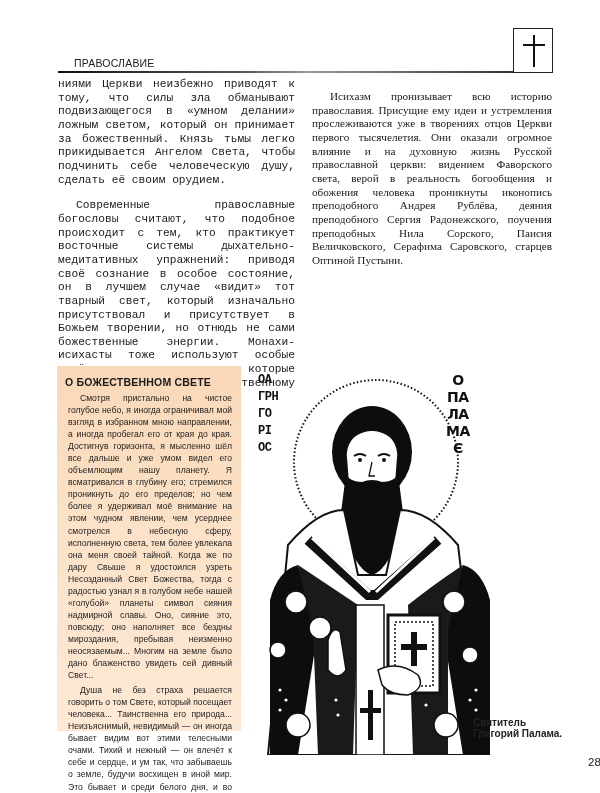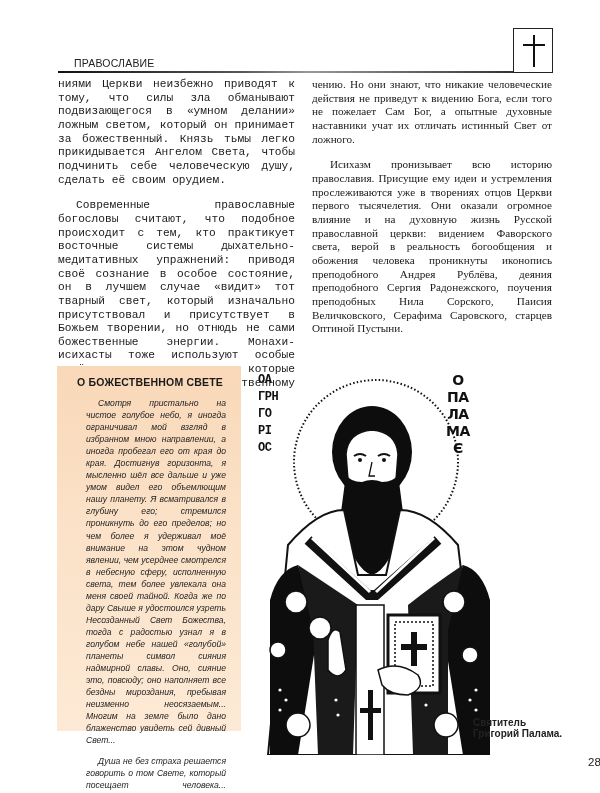--- a/index.html
+++ b/index.html
@@ -16,26 +16,26 @@
   .cross-box .h { position:absolute; left:9px; top:15px; width:22px; height:1.6px; background:#111; }
 
   .col { position:absolute; font-size:11.2px; line-height:13.65px; text-align:justify; hyphens:manual; }
   .col p { margin:0; }
   .col p.indent { text-indent:18px;margin-top:12px; }
   .col-left { left:58px; top:78px; width:237px;font-family:Liberation Mono, monospace; }
   .col-right { left:312px; top:78px; width:240px; }
 
   .sidebar { position:absolute; left:57px; top:366px; width:184px; height:365px;
              background:linear-gradient(to bottom, #f9d8b8 0%, #fbe2c8 45%, #fde9d5 100%);
-             box-sizing:border-box; padding:10px 6px 0 20px; }
+             box-sizing:border-box; padding:10px 6px 0 8px; }
   .sidebar .title { font-family:"Liberation Sans", sans-serif; font-weight:bold; font-size:10.5px;
                     color:#1a1a1a; margin:0 0 4px 0; letter-spacing:0.2px; }
   .sidebar .body { font-family:"Liberation Sans", sans-serif; font-size:8.6px; line-height:12.05px;
                    text-align:justify; color:#1d1d1d; }
-  .sidebar .body p { margin:9px;font-style:italic; }
+  .sidebar .body p { margin:3px; }
   .sidebar .body p.indent { text-indent:12px; }
   .sidebar .attribution { font-family:"Liberation Sans", sans-serif; font-style:italic; font-size:8.8px;
                           text-align:right; margin-top:9px; color:#1d1d1d; }
 
   .icon-figure { position:absolute; left:258px; top:370px; width:245px; height:385px; }
   .caption { position:absolute; left:473px; top:717px; font-family:"Liberation Sans", sans-serif;
              font-weight:bold; font-size:10px; line-height:11px; color:#222; width:90px; }
   .page-number { position:absolute; left:552px; top:756px; font-family:"Liberation Sans", sans-serif;
                  font-size:11.5px; color:#222;margin-left:36px; }
 </style>
@@ -47,21 +47,20 @@
 <div class="cross-box">
   <div class="v"></div>
   <div class="h"></div>
 </div>
 
 <div class="col col-left">
   <p>ниями Церкви неизбежно приводят к тому, что силы зла обманывают подвизающегося в «умном делании» ложным светом, который он принимает за божественный. Князь тьмы легко прикидывается Ангелом Света, чтобы подчинить себе человеческую душу, сделать её своим орудием.</p>
   <p class="indent">Современные православные богословы считают, что подобное происходит с тем, кто практикует восточные системы дыхательно-медитативных упражнений: приводя своё сознание в особое состояние, он в лучшем случае «видит» тот тварный свет, который изначально присутствовал и присутствует в Божьем творении, но отнюдь не сами божественные энергии. Монахи-исихасты тоже используют особые приёмы дыхания и позы, которые способствуют молитвенному сосредото-</p>
 </div>
 <div class="col col-right">
-  <p>чению. Но они знают, что никакие человеческие действия не приведут к видению Бога, если того не пожелает Сам Бог, а опытные духовные наставники учат их отличать истинный Свет от ложного.</p>
   <p class="indent">Исихазм пронизывает всю историю православия. Присущие ему идеи и устремления прослеживаются уже в творениях отцов Церкви первого тысячелетия. Они оказали огромное влияние и на духовную жизнь Русской православной церкви: видением Фаворского света, верой в реальность богообщения и обожения человека проникнуты иконопись преподобного Андрея Рублёва, деяния преподобного Сергия Радонежского, поучения преподобных Нила Сорского, Паисия Величковского, Серафима Саровского, старцев Оптиной Пустыни.</p>
 </div>
 
 <div class="sidebar">
   <div class="title">О БОЖЕСТВЕННОМ СВЕТЕ</div>
   <div class="body">
     <p class="indent">Смотря пристально на чистое голубое небо, я иногда ограничивал мой взгляд в избранном мною направлении, а иногда пробегал его от края до края. Достигнув горизонта, я мысленно шёл все дальше и уже умом видел его объемлющим нашу планету. Я всматривался в глубину его; стремился проникнуть до его пределов; но чем более я удерживал моё внимание на этом чудном явлении, чем усерднее смотрелся в небесную сферу, исполненную света, тем более увлекала она меня своей тайной. Когда же по дару Свыше я удостоился узреть Несозданный Свет Божества, тогда с радостью узнал я в голубом небе нашей «голубой» планеты символ сияния надмирной славы. Оно, сияние это, повсюду; оно наполняет все бездны мироздания, пребывая неизменно неосязаемым... Многим на земле было дано блаженство увидеть сей дивный Свет...</p>
     <p class="indent">Душа не без страха решается говорить о том Свете, который посещает человека... Таинственна его природа... Неизъяснимый, невидимый — он иногда бывает видим вот этими телесными очами. Тихий и нежный — он влечёт к себе и сердце, и ум так, что забываешь о земле, будучи восхищен в иной мир. Это бывает и среди белого дня, и во тьме ночной...</p>
   </div>
   <div class="attribution">(Архимандрит Софроний (Сахаров).)</div>

